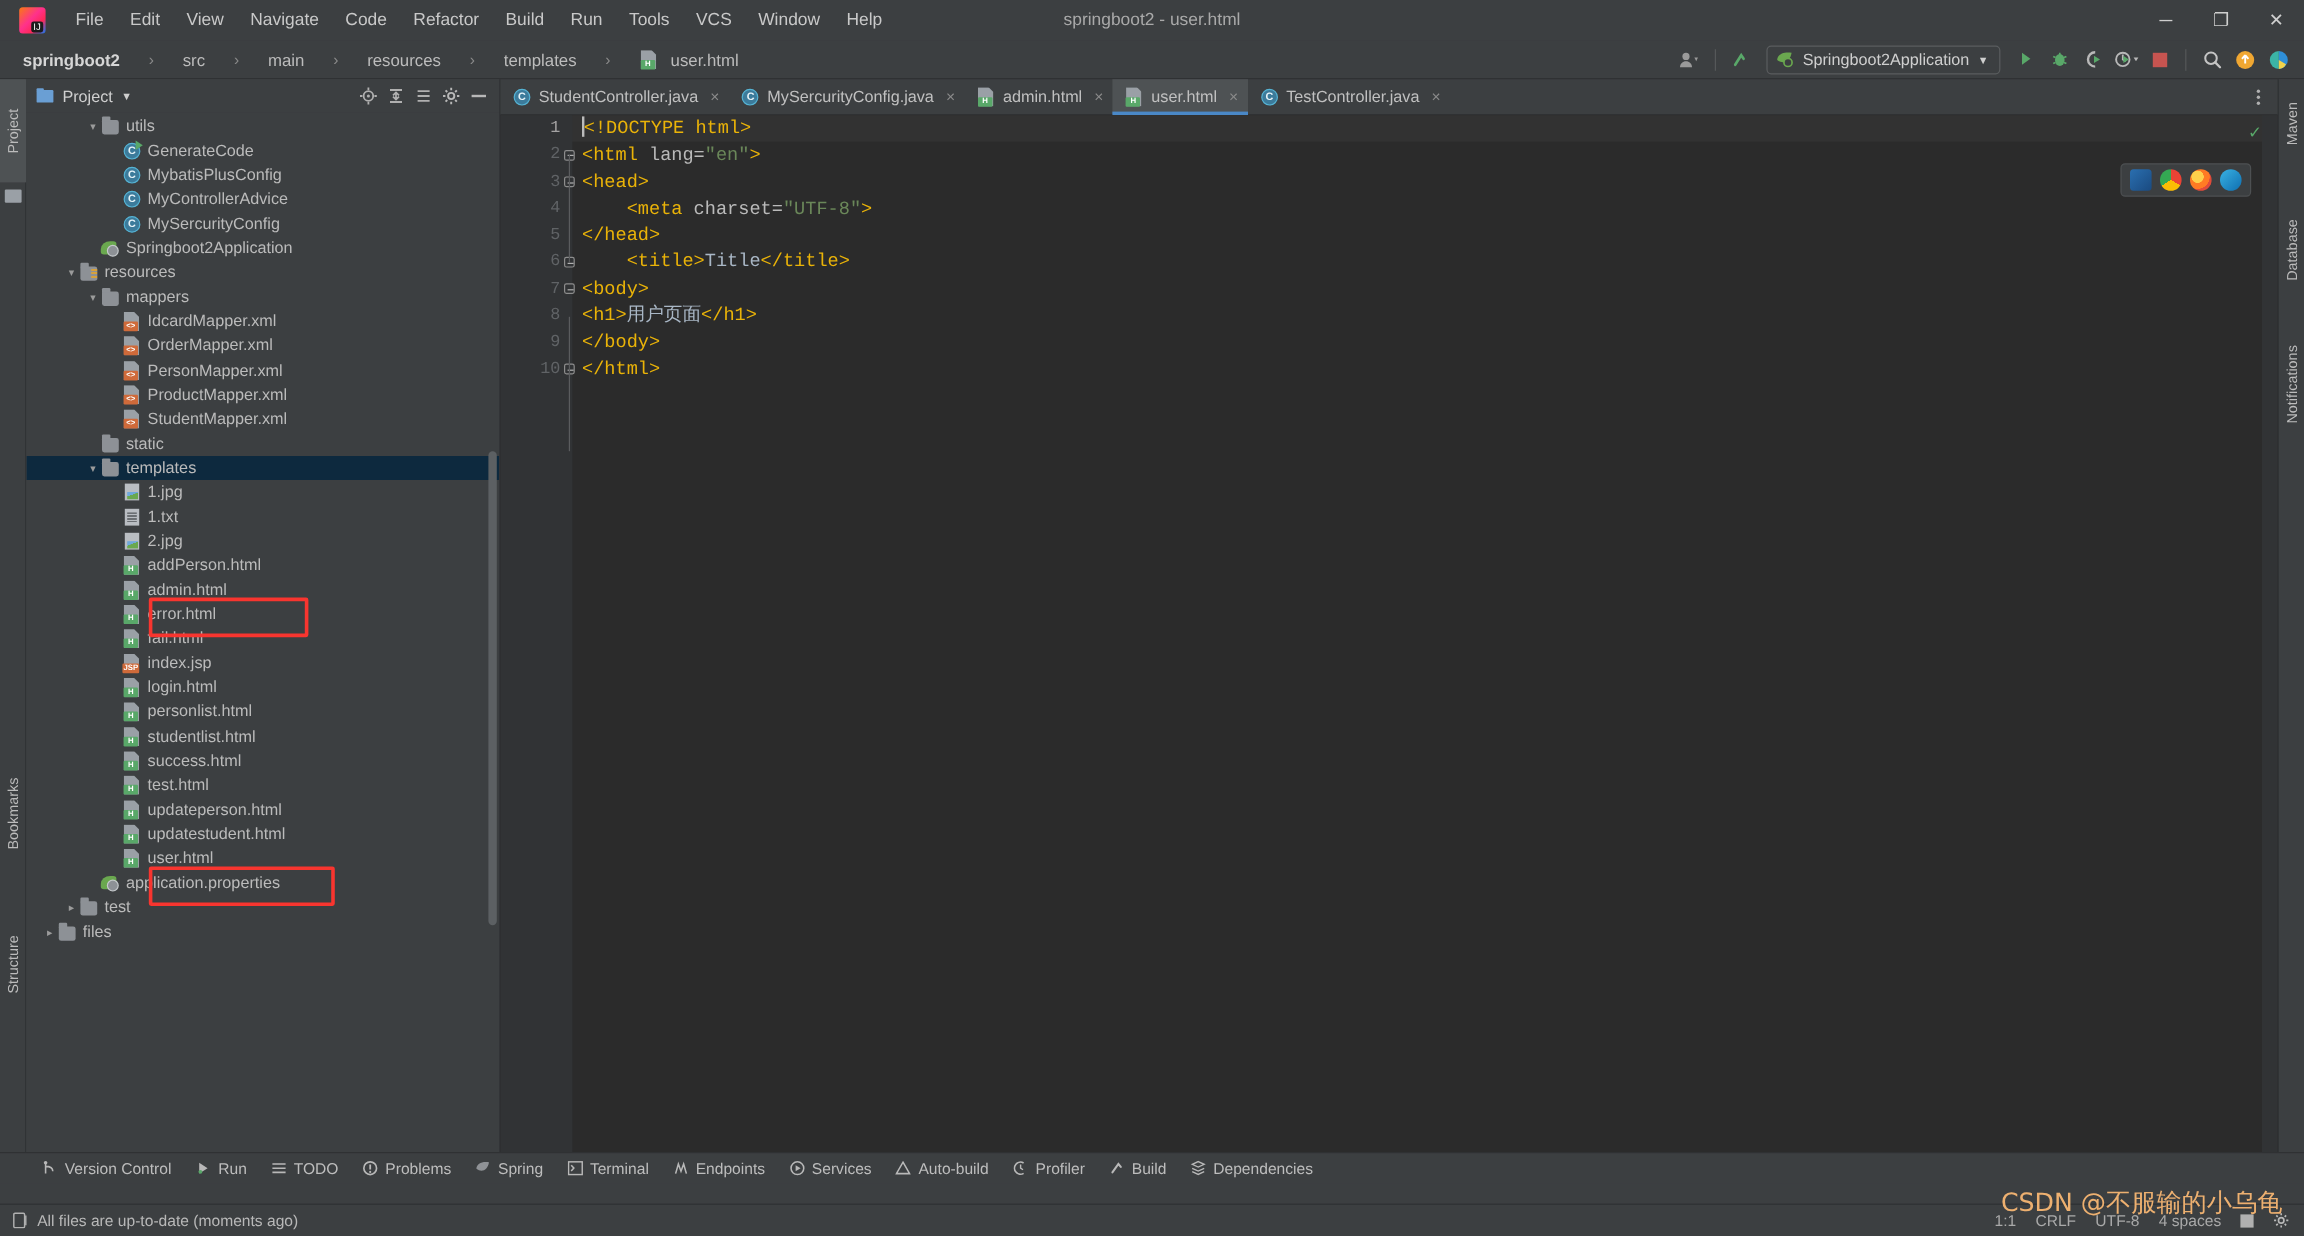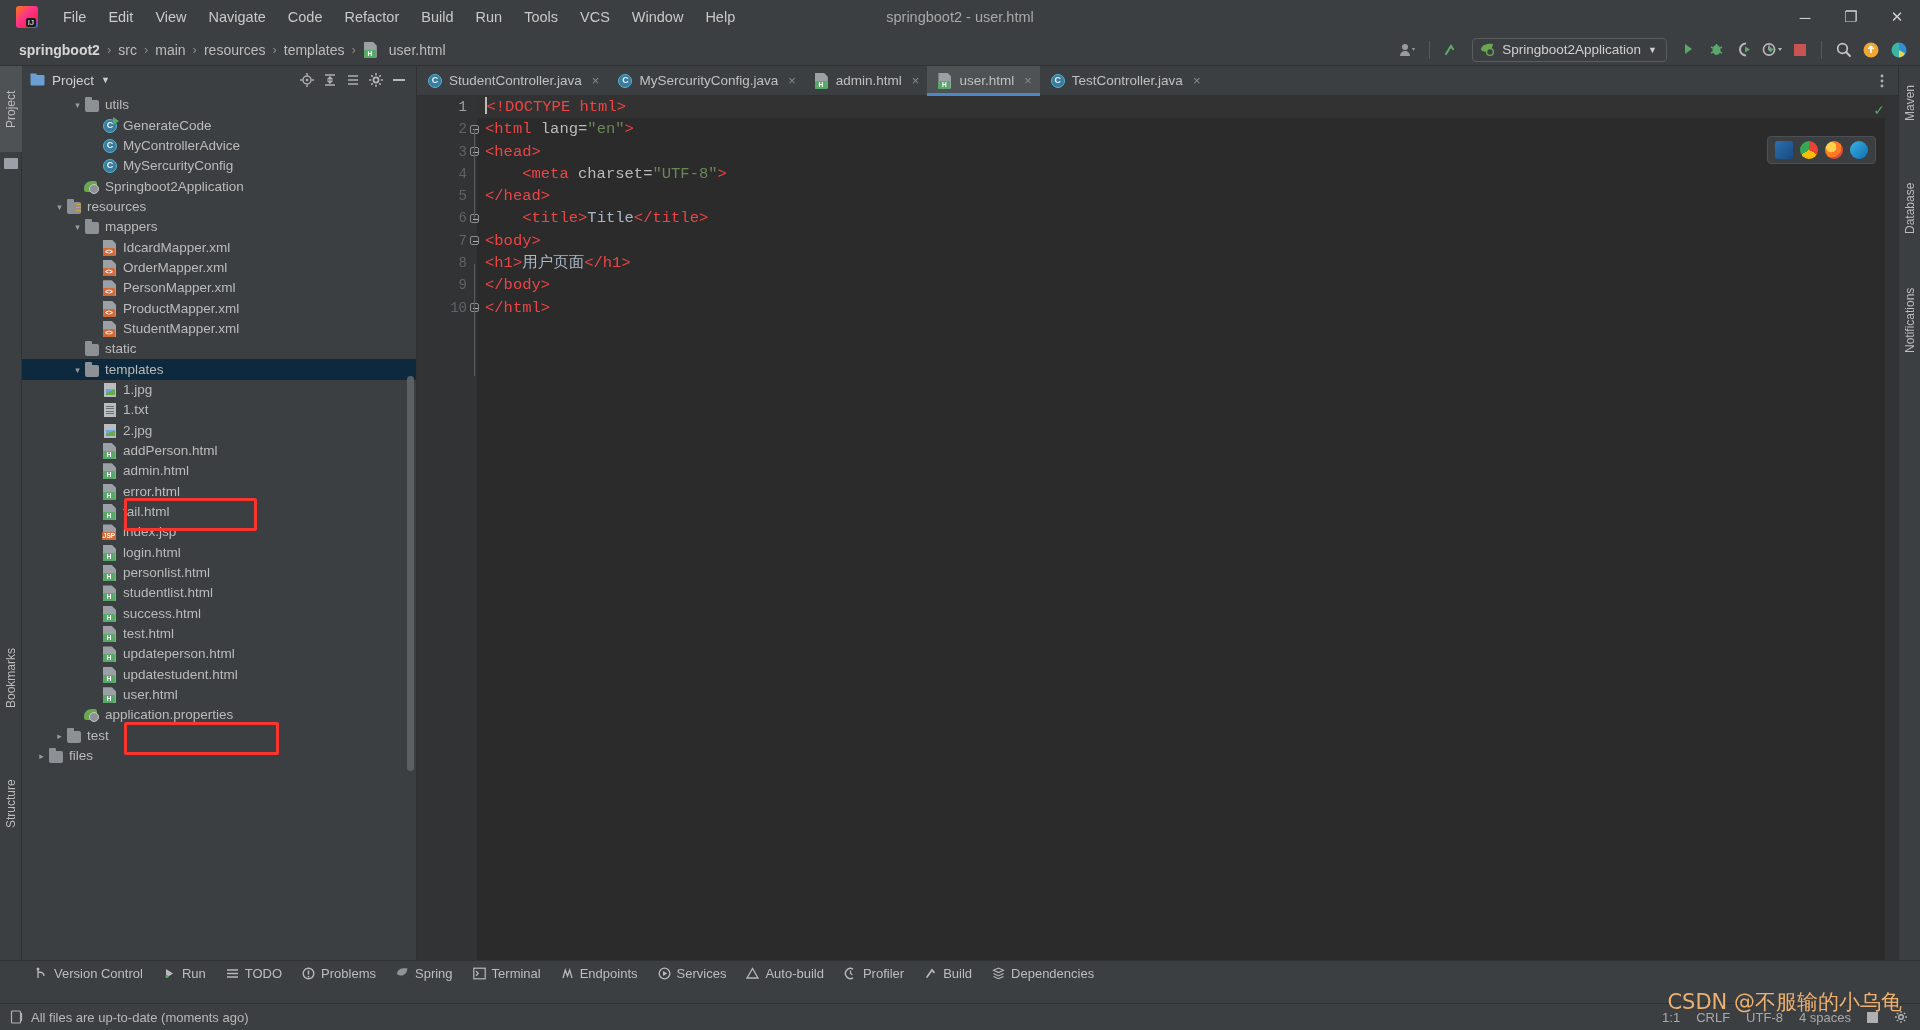--- a/index.html
+++ b/index.html
@@ -38,21 +38,21 @@
   }
   .win-btns{ position:absolute; right:0; top:0; height:34px; display:flex; align-items:center; }
   .win-btn{ width:46px;height:34px; display:flex;align-items:center;justify-content:center;
     color:#cfcfcf; font-size:15px; }
 
   
   .navbar{
     position:absolute; left:0; top:34px; width:1920px; height:32px;
     background:#3c3f41; display:flex; align-items:center; border-bottom:1px solid #2f3133;
   }
-  .crumbs{ display:flex; align-items:center; margin-left:14px; gap:0; }
+  .crumbs{ display:flex; align-items:center; margin-left:14px; gap:17px; }
   .crumb{ font-size:14px; color:#bcbcbc; padding:2px 5px; display:flex; align-items:center; gap:5px;}
   .crumb.bold{ font-weight:bold; color:#d6d6d6; }
   .crumb-sep{ color:#8a8a8a; font-size:13px; padding:0 2px; }
   .nav-right{ position:absolute; right:8px; display:flex; align-items:center; gap:2px; }
   .tb-ico{ width:26px;height:24px; display:flex;align-items:center;justify-content:center; border-radius:3px;}
   .runcfg{
     display:flex;align-items:center;gap:7px; border:1px solid #5a5d5f; border-radius:4px;
     height:24px; padding:0 9px 0 7px; font-size:13.5px; color:#cfcfcf; margin:0 6px;
   }
   .vsep{ width:1px;height:18px;background:#555859;margin:0 6px; }
@@ -182,21 +182,21 @@
            position:relative; background:#313335;}
   .fold i::after{ content:""; position:absolute; left:1.5px; top:3.5px; width:5px; height:1px; background:#b0b0b0;}
   .foldline{ position:absolute; left:57px; width:1px; background:#5a5c5e; }
 
   .codeline{
     height:22.3px; line-height:22.3px; font-family:"Liberation Mono","DejaVu Sans Mono",monospace;
     font-size:15.5px; white-space:pre; padding-left:8px;
   }
   .codelines{ position:absolute; left:60px; top:0; right:0; }
   .cur-row{ position:absolute; left:0; right:0; height:22.3px; background:#323232; }
-  .tk-tag{ color:#ef4444; }
+  .tk-tag{ color:#eab308; }
   .tk-attr{ color:#bababa; }
   .tk-str{ color:#6a8759; }
   .tk-txt{ color:#a9b7c6; }
   .caret{ display:inline-block; width:1.5px; height:17px; background:#bbbbbb; vertical-align:-3px; }
 
   .inspect-ok{ position:absolute; right:13px; top:6px; color:#59a869; font-size:14px; }
   .marker-strip{ position:absolute; right:0; top:0; bottom:0; width:13px; background:#313335; }
 
   
   .browsers{
@@ -435,20 +435,27 @@
           </span>
           <span class="tlabel">utils</span>
         </div>
         <div class="trow">
           <span class="twist" style="margin-left: 67px;"></span>
           <span class="ticon">
             <span class="cls"></span>
             <span class="runarrow"></span>
           </span>
           <span class="tlabel">GenerateCode</span>
+        </div>
+        <div class="trow">
+          <span class="twist" style="margin-left: 67px;"></span>
+          <span class="ticon">
+            <span class="cls"></span>
+          </span>
+          <span class="tlabel">MybatisPlusConfig</span>
         </div>
         <div class="trow">
           <span class="twist" style="margin-left: 67px;"></span>
           <span class="ticon">
             <span class="cls"></span>
           </span>
           <span class="tlabel">MyControllerAdvice</span>
         </div>
         <div class="trow">
           <span class="twist" style="margin-left: 67px;"></span>

